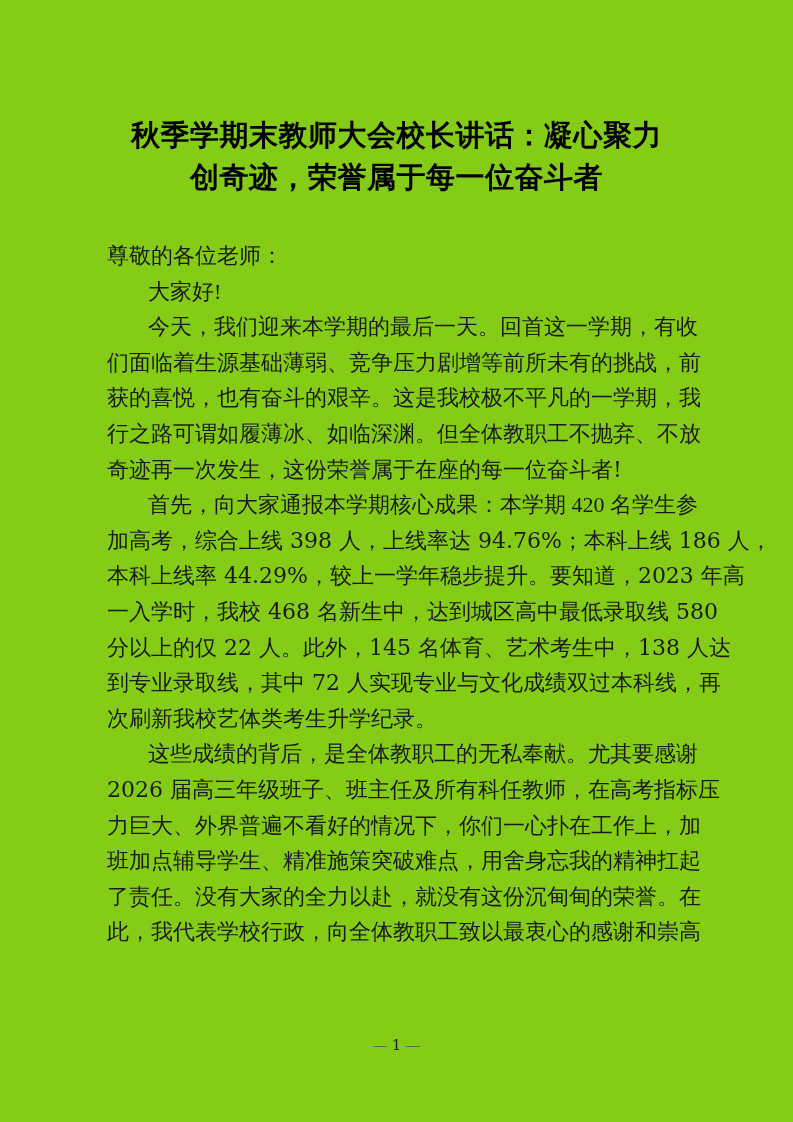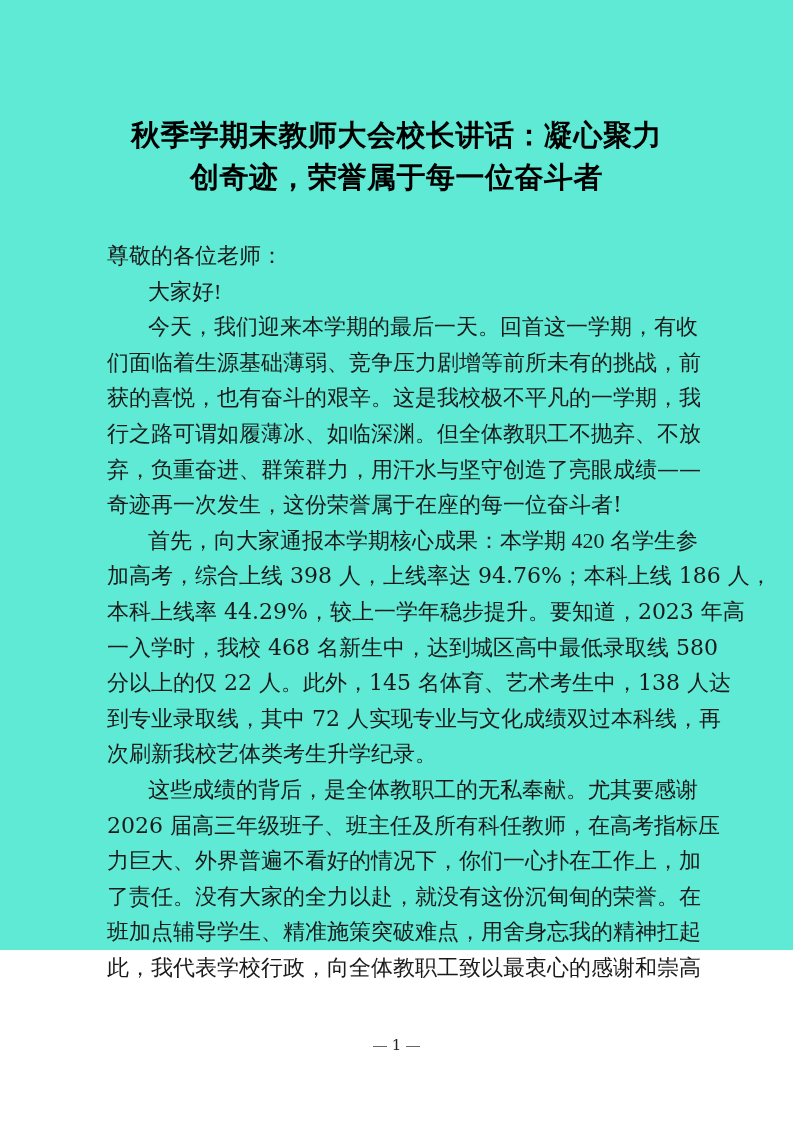--- a/index.html
+++ b/index.html
@@ -12,22 +12,22 @@
     height: 1122px;
     position: relative;
     overflow: hidden;
     font-family: "DejaVu Serif", "Liberation Serif", serif;
     color: #111111;
   }
   .page {
     position: absolute;
     left: 0; top: 0;
     width: 793px;
-    height: 950px;
-    background: #5eead4;
+    height: 1122px;
+    background: #84cc16;
   }
   .title {
     position: absolute;
     left: 80px;
     top: 114px;
     width: 633px;
     text-align: center;
     font-family: "DejaVu Sans", "Liberation Sans", sans-serif;
     font-weight: bold;
     font-size: 29px;
@@ -87,36 +87,35 @@
   </div>
 
   <div class="body-text">
     <span class="line last">尊敬的各位老师：</span>
     <span class="line indent last">大家好!</span>
 
     <span class="line indent">今天，我们迎来本学期的最后一天。回首这一学期，有收</span>
     <span class="line">们面临着生源基础薄弱、竞争压力剧增等前所未有的挑战，前</span>
     <span class="line">获的喜悦，也有奋斗的艰辛。这是我校极不平凡的一学期，我</span>
     <span class="line">行之路可谓如履薄冰、如临深渊。但全体教职工不抛弃、不放</span>
-    <span class="line">弃，负重奋进、群策群力，用汗水与坚守创造了亮眼成绩——</span>
     <span class="line last">奇迹再一次发生，这份荣誉属于在座的每一位奋斗者!</span>
 
     <span class="line indent">首先，向大家通报本学期核心成果：本学期 420 名学生参</span>
     <span class="line">加高考，综合上线 398 人，上线率达 94.76%；本科上线 186 人，</span>
     <span class="line">本科上线率 44.29%，较上一学年稳步提升。要知道，2023 年高</span>
     <span class="line">一入学时，我校 468 名新生中，达到城区高中最低录取线 580</span>
     <span class="line">分以上的仅 22 人。此外，145 名体育、艺术考生中，138 人达</span>
     <span class="line">到专业录取线，其中 72 人实现专业与文化成绩双过本科线，再</span>
     <span class="line last">次刷新我校艺体类考生升学纪录。</span>
 
     <span class="line indent">这些成绩的背后，是全体教职工的无私奉献。尤其要感谢</span>
     <span class="line">2026 届高三年级班子、班主任及所有科任教师，在高考指标压</span>
     <span class="line">力巨大、外界普遍不看好的情况下，你们一心扑在工作上，加</span>
+    <span class="line">班加点辅导学生、精准施策突破难点，用舍身忘我的精神扛起</span>
     <span class="line">了责任。没有大家的全力以赴，就没有这份沉甸甸的荣誉。在</span>
-    <span class="line">班加点辅导学生、精准施策突破难点，用舍身忘我的精神扛起</span>
     <span class="line">此，我代表学校行政，向全体教职工致以最衷心的感谢和崇高</span>
   </div>
 
   <div class="footer">
     <span class="dash"></span><span>1</span><span class="dash"></span>
   </div>
 
 </div>
 
 </body></html>

